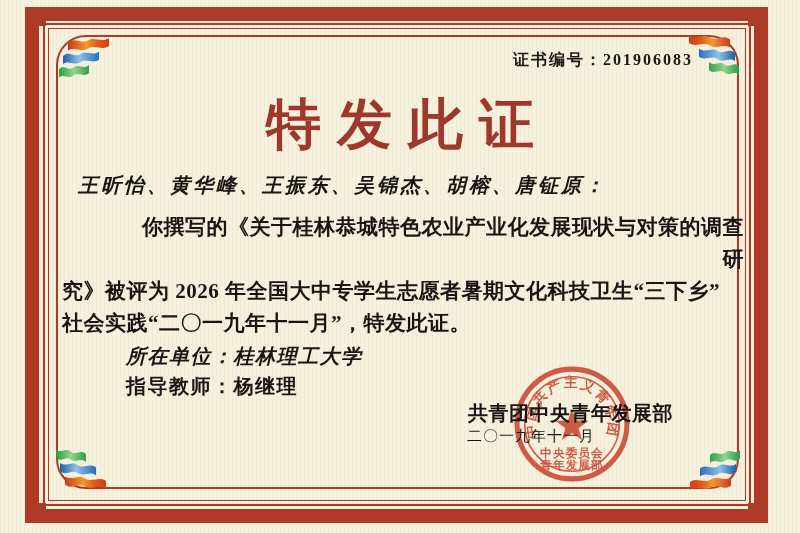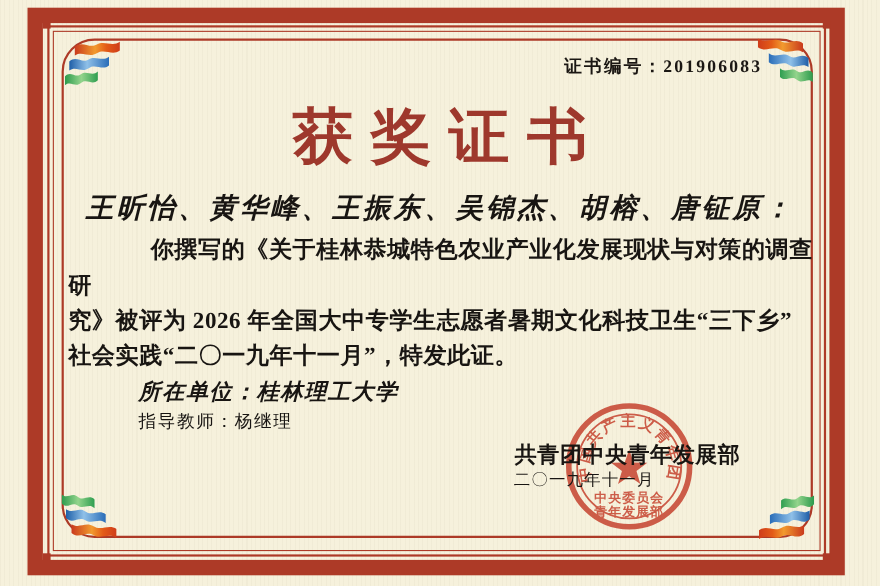--- a/index.html
+++ b/index.html
@@ -23,27 +23,27 @@
   .ribbon{position:absolute;width:50px;height:44px;}
   .r-tl{left:59px;top:36px;}
   .r-tr{left:689px;top:33px;transform:scaleX(-1);}
   .r-bl{left:56px;top:447px;transform:scaleY(-1);}
   .r-br{left:690px;top:448px;transform:scale(-1,-1);}
   
   .cert-no{position:absolute;left:513px;top:50px;font-size:16px;font-weight:bold;
     letter-spacing:2px;color:#1b1713;}
   .title{position:absolute;left:0;right:0;top:88px;margin:0;text-align:center;
     font-size:55px;font-weight:bold;color:#9e382c;letter-spacing:16px;text-indent:16px;}
-  .names{position:absolute;left:78px;top:172px;font-size:25px;font-weight:bold;
+  .names{position:absolute;left:78px;top:172px;font-size:20px;font-weight:bold;
     letter-spacing:3px;font-style:italic;}
   .body-text{position:absolute;left:62px;top:211px;width:682px;font-size:21px;
     font-weight:bold;line-height:32px;letter-spacing:0.5px;}
-  .body-text .indent{text-indent:75px;}
+  .body-text .indent{text-indent:75px;text-align:right;}
   .unit{position:absolute;left:126px;top:343px;font-size:20px;font-weight:bold;letter-spacing:1.5px;font-style:italic;}
-  .advisor{position:absolute;left:126px;top:373px;font-size:16px;font-weight:normal;letter-spacing:1.5px;}
+  .advisor{position:absolute;left:126px;top:373px;font-size:20px;font-weight:bold;letter-spacing:1.5px;}
   .issuer{position:absolute;left:468px;top:400px;font-size:20px;font-weight:bold;
     letter-spacing:0.5px;z-index:3;}
   .date{position:absolute;left:467px;top:427px;font-size:15px;font-weight:normal;
     letter-spacing:1px;z-index:3;}
   
   .seal{position:absolute;left:512px;top:364px;width:120px;height:120px;opacity:0.84;z-index:1;}
 </style>
 </head>
 <body>
 
@@ -92,21 +92,21 @@
     <use href="#fp" transform="translate(4,13.5) scale(0.88,1)" fill="url(#rg-blue)"></use>
     <use href="#fp" transform="translate(0,27) scale(0.73,1)" fill="url(#rg-green)"></use>
   </svg>
   <svg class="ribbon r-br" viewBox="0 0 50 44">
     <use href="#fp" transform="translate(9,0)" fill="url(#rg-red)"></use>
     <use href="#fp" transform="translate(4,13.5) scale(0.88,1)" fill="url(#rg-blue)"></use>
     <use href="#fp" transform="translate(0,27) scale(0.73,1)" fill="url(#rg-green)"></use>
   </svg>
 
   <div class="cert-no">证书编号：201906083</div>
-  <h1 class="title">获奖证书</h1>
+  <h1 class="title">特发此证</h1>
   <div class="names">王昕怡、黄华峰、王振东、吴锦杰、胡榕、唐钲原：</div>
 
   <div class="body-text">
     <div class="indent">你撰写的《关于桂林恭城特色农业产业化发展现状与对策的调查研</div>
     <div>究》被评为 2026 年全国大中专学生志愿者暑期文化科技卫生“三下乡”</div>
     <div>社会实践“二〇一九年十一月”，特发此证。</div>
   </div>
 
   <div class="unit">所在单位：桂林理工大学</div>
   <div class="advisor">指导教师：杨继理</div>

